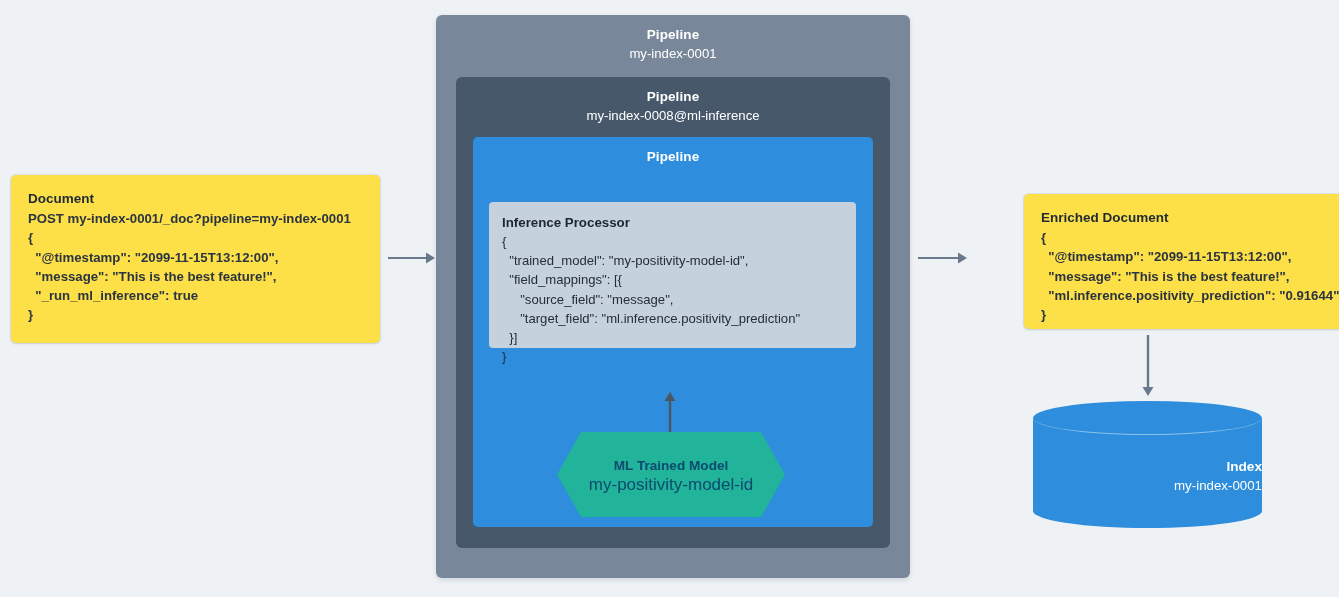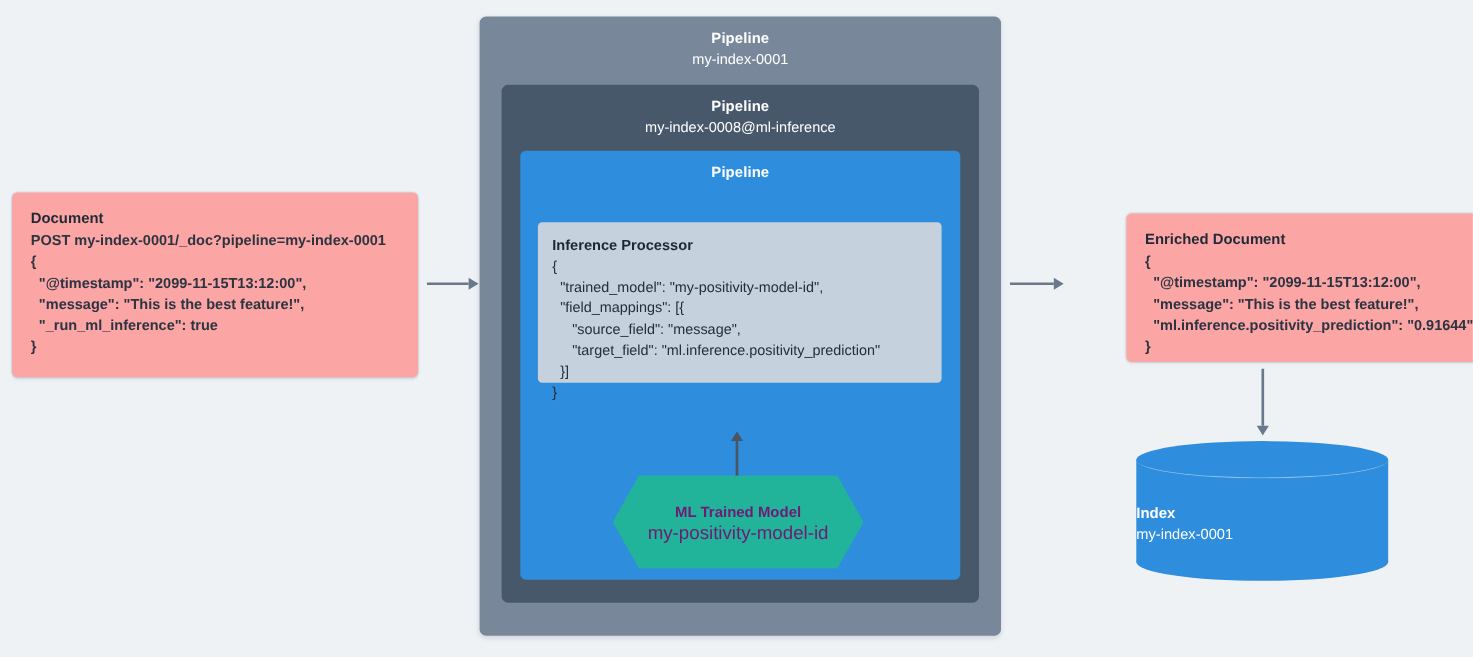--- a/index.html
+++ b/index.html
@@ -13,21 +13,21 @@
     position: relative;
     width: 1339px;
     height: 597px;
     background: #eff2f5;
     overflow: hidden;
   }
 
   
   .doc-card {
     position: absolute;
-    background: #fca5a5;
+    background: #fde047;
     border-radius: 5px;
     box-shadow: 0 1px 3px rgba(40,60,80,0.13), 0 0 0 1px rgba(190,200,212,0.35);
     padding: 14px 16px 28px 17px;
     color: #2b3440;
   }
   .doc-title {
     font-weight: bold;
     font-size: 13.5px;
     line-height: 19px;
     color: #1f2a36;
@@ -109,21 +109,21 @@
   .hexagon {
     position: absolute;
     left: 557px; top: 432px;
     width: 228px; height: 85px;
     background: #21b49a;
     clip-path: polygon(10.5% 0%, 89.5% 0%, 100% 50%, 89.5% 100%, 10.5% 100%, 0% 50%);
     display: flex;
     flex-direction: column;
     align-items: center;
     justify-content: center;
-    color: #701a75;
+    color: #0c4a6e;
     text-align: center;
   }
   .hex-title { font-weight: bold; font-size: 13.6px; line-height: 19px; }
   .hex-sub   { font-size: 17px; line-height: 19px; }
 
   
   .cylinder {
     position: absolute;
     left: 1033px; top: 401px;
     width: 229px; height: 127px;
@@ -146,21 +146,21 @@
     position: absolute;
     left: 0; top: 93px;
     width: 229px; height: 34px;
     background: #2e8ddc;
     border-radius: 50% / 50%;
   }
   .cyl-label {
     position: absolute;
     left: 0; top: 56px;
     width: 229px;
-    text-align: left;
+    text-align: right;
     color: #ffffff;
     z-index: 3;
   }
   .cyl-title { font-weight: bold; font-size: 13.6px; line-height: 19px; }
   .cyl-sub   { font-size: 13.3px; line-height: 19px; }
 
   
   .arrow { position: absolute; }
 </style>
 </head>

